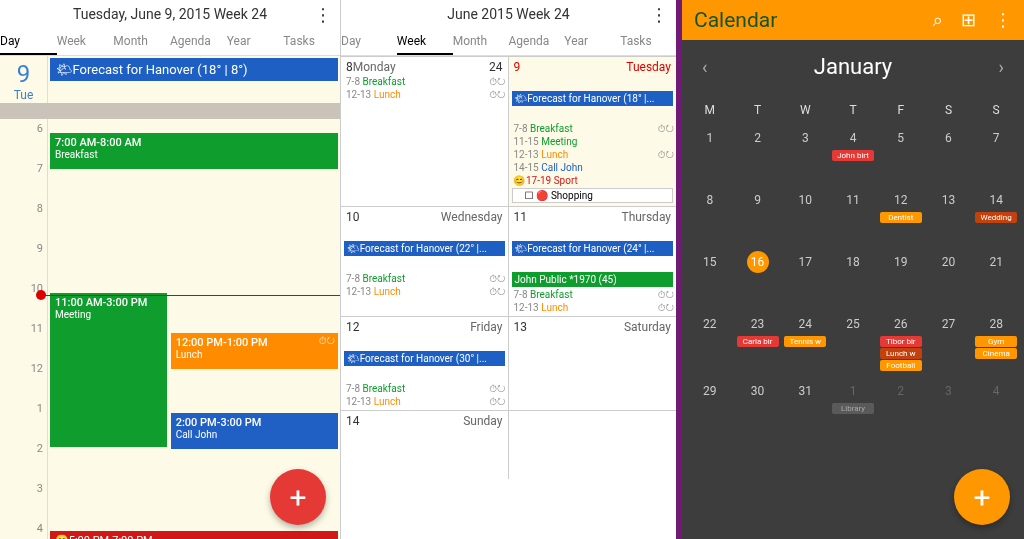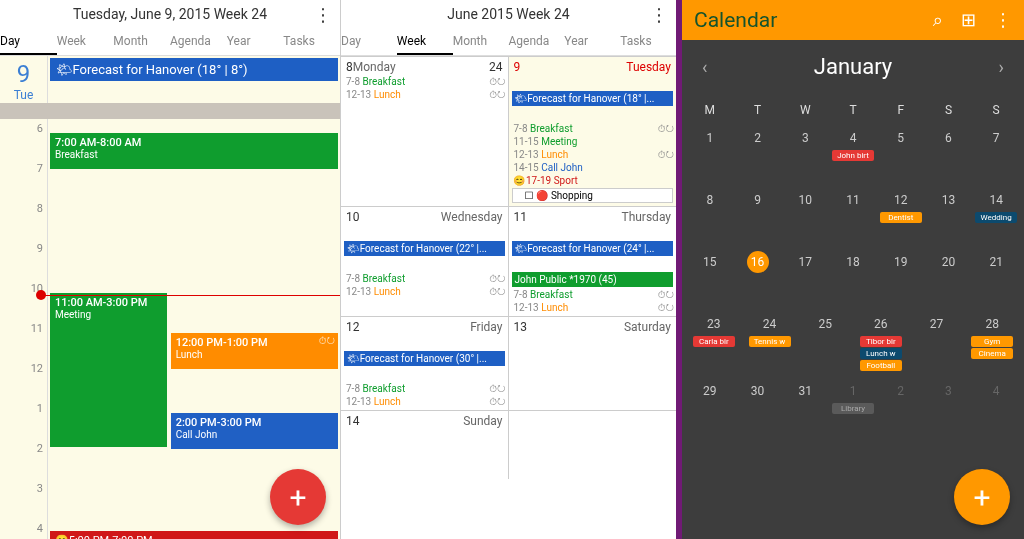--- a/index.html
+++ b/index.html
@@ -72,21 +72,21 @@
 .p3-dow div{flex:1;text-align:center;font-size:12px;color:#ddd;padding:6px 0}
 .p3-grid{padding:0 4px}
 .p3-week{display:flex;min-height:62px}
 .p3-day{flex:1;text-align:center;font-size:12px;color:#ccc;padding:4px 1px;position:relative}
 .p3-day.dim{color:#666}
 .p3-daynum{display:inline-block;width:22px;height:22px;line-height:22px;border-radius:50%}
 .p3-daynum.selected{background:#ff9800;color:#fff}
 .p3-badge{font-size:8px;padding:1px 3px;border-radius:2px;color:#fff;margin:1px auto;display:block;width:42px;overflow:hidden;white-space:nowrap;text-overflow:ellipsis}
 .b-red{background:#e53935}
 .b-orange{background:#ff9800}
-.b-blue{background:#0c4a6e}
+.b-blue{background:#c2410c}
 .b-gray{background:#5a5a5a;color:#aaa}
 </style>
 </head>
 <body>
 
 <div class="panel p1">
   <div class="p1-header">
     <span class="p1-title">Tuesday, June 9, 2015 Week 24</span>
     <span class="p1-dots">⋮</span>
   </div>
@@ -283,20 +283,21 @@
       <div class="p3-week">
         <div class="p3-day"><span class="p3-daynum">15</span></div>
         <div class="p3-day"><span class="p3-daynum selected">16</span></div>
         <div class="p3-day"><span class="p3-daynum">17</span></div>
         <div class="p3-day"><span class="p3-daynum">18</span></div>
         <div class="p3-day"><span class="p3-daynum">19</span></div>
         <div class="p3-day"><span class="p3-daynum">20</span></div>
         <div class="p3-day"><span class="p3-daynum">21</span></div>
       </div>
       <div class="p3-week">
+        <div class="p3-day"><span class="p3-daynum">22</span></div>
         <div class="p3-day"><span class="p3-daynum">23</span><span class="p3-badge b-red">Carla bir</span></div>
         <div class="p3-day"><span class="p3-daynum">24</span><span class="p3-badge b-orange">Tennis w</span></div>
         <div class="p3-day"><span class="p3-daynum">25</span></div>
         <div class="p3-day"><span class="p3-daynum">26</span><span class="p3-badge b-red">Tibor bir</span><span class="p3-badge b-blue">Lunch w</span><span class="p3-badge b-orange">Football</span></div>
         <div class="p3-day"><span class="p3-daynum">27</span></div>
         <div class="p3-day"><span class="p3-daynum">28</span><span class="p3-badge b-orange">Gym</span><span class="p3-badge b-orange">Cinema</span></div>
       </div>
       <div class="p3-week">
         <div class="p3-day"><span class="p3-daynum">29</span></div>
         <div class="p3-day"><span class="p3-daynum">30</span></div>

